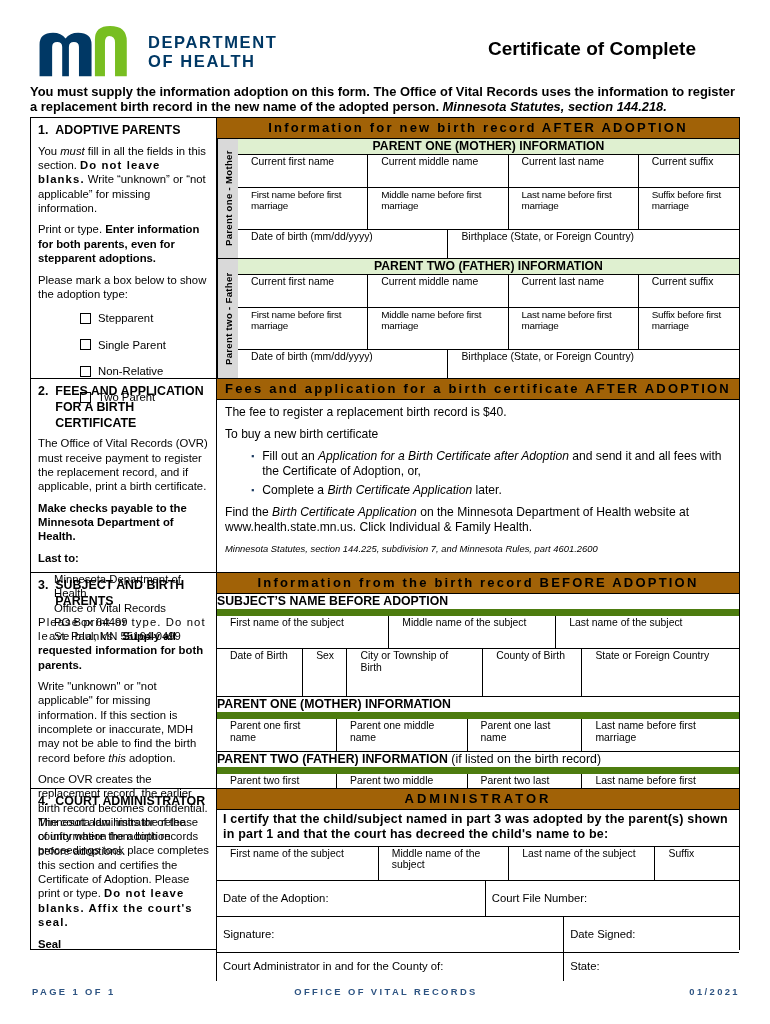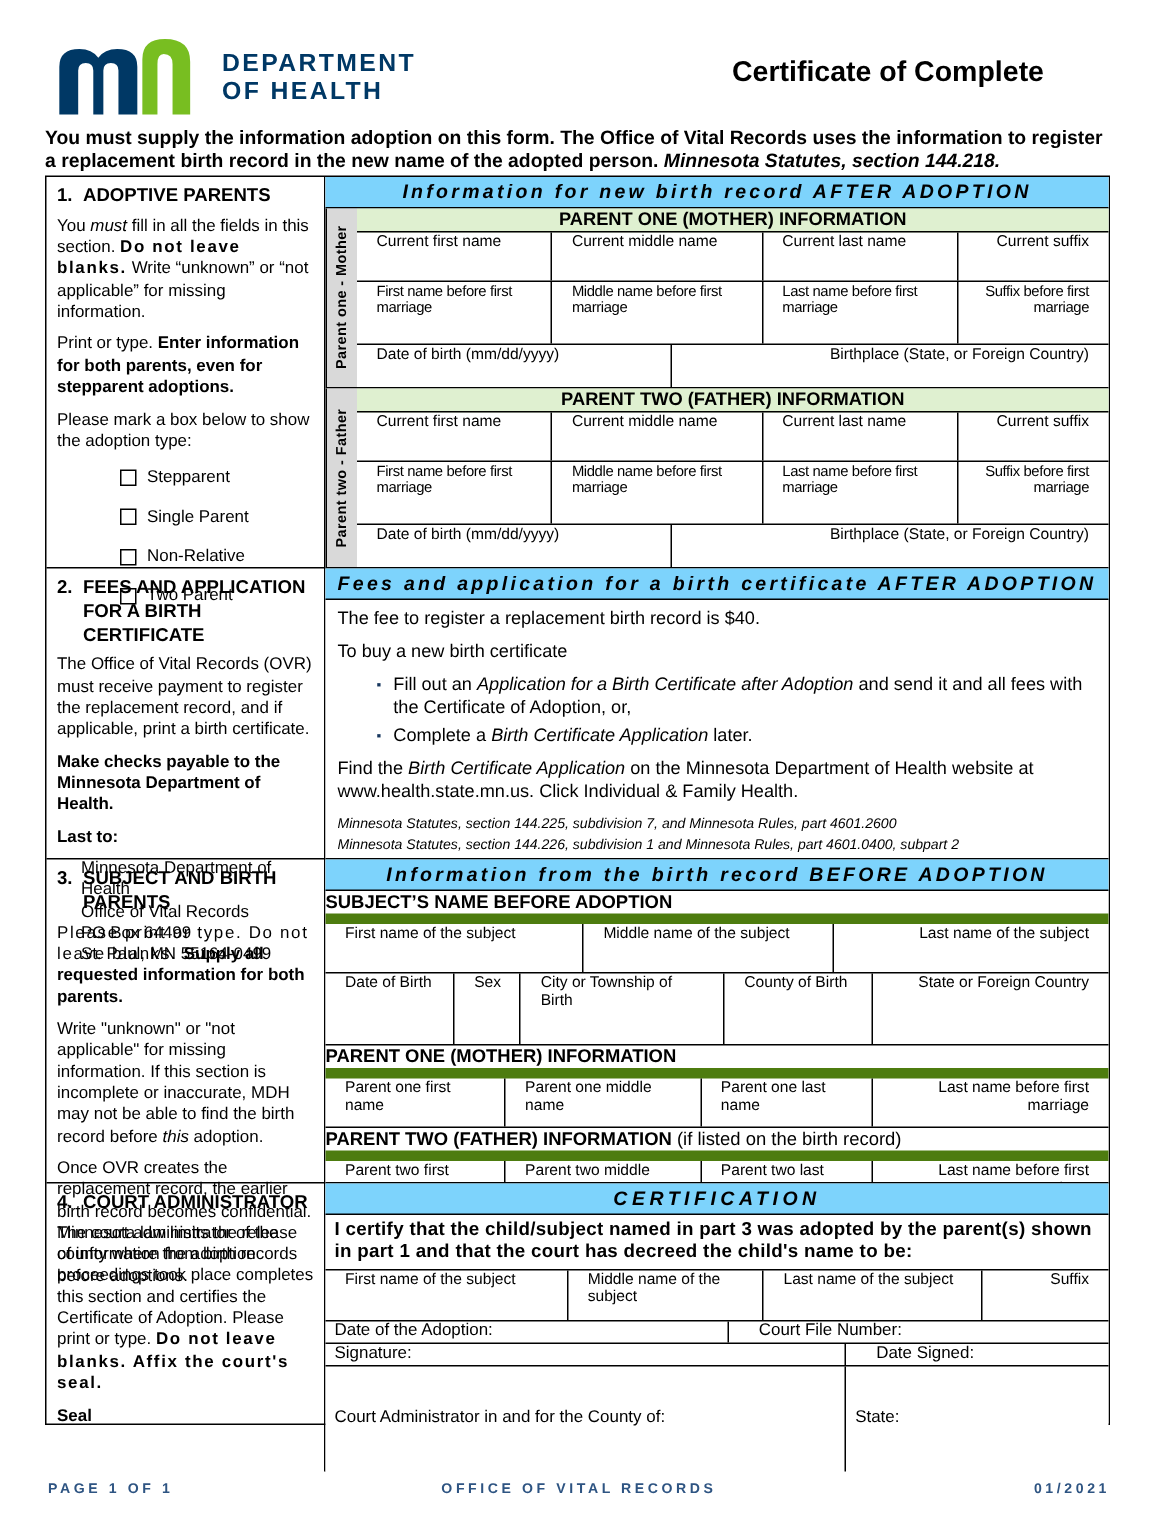--- a/index.html
+++ b/index.html
@@ -33,59 +33,59 @@
   .b { font-weight: bold; }
   .i { font-style: italic; }
   .bi { font-weight: bold; }
   .sp { letter-spacing: 1.1px; }
   .bsp { font-weight: bold; letter-spacing: 1.1px; }
 
   .chk-list { margin: 10px 0 0 42px; }
   .chk-item { display: flex; align-items: center; gap: 7px; margin-bottom: 12px; }
   .chk-box { width: 11px; height: 11px; border: 1.3px solid #000; background: #fff; flex: 0 0 auto; }
 
-  .banner { background: #7dd3fc; border-bottom: 1.5px solid #000; text-align: center;
-            font-weight: bold; font-size: 13px; letter-spacing: 2.2px; padding: 2px 0 3px 0; flex: 0 0 auto; font-style: italic; }
+  .banner { background: #a16207; border-bottom: 1.5px solid #000; text-align: center;
+            font-weight: bold; font-size: 13px; letter-spacing: 2.2px; padding: 2px 0 3px 0; flex: 0 0 auto; }
 
   
   .parent-block { flex: 1 1 0; display: flex; min-height: 0; }
   .parent-block.first { border-bottom: 1.2px solid #000; }
   .strip { flex: 0 0 21px; background: #D9D9D9; border-right: 1px solid #000;
            writing-mode: vertical-rl; transform: rotate(180deg);
            display: flex; align-items: center; justify-content: center;
            font-size: 9.6px; font-weight: bold; letter-spacing: 0.3px; }
   .pfields { flex: 1; display: flex; flex-direction: column; min-width: 0; }
   .pheader { background: #DFF0D0; border-bottom: 1px solid #000; text-align: center;
              font-weight: bold; font-size: 12.2px; padding: 0 0 1px 0; flex: 0 0 auto; }
   .frow { display: flex; border-bottom: 1px solid #000; flex: 0 0 auto; }
   .frow.last { border-bottom: none; flex: 1 1 auto; }
   .fcell { border-right: 1px solid #000; padding: 1px 13px; font-size: 10.4px; line-height: 1.12;
            overflow: hidden; }
-  .fcell:last-child { border-right: none; text-align: right; }
+  .fcell:last-child { border-right: none; }
   .fcell.tight { font-size: 9.9px; letter-spacing: -0.25px; }
   .h-r1 { height: 33px; }
   .h-r2 { height: 42px; }
 
   
   .s2-body { padding: 5px 8px 0 8px; font-size: 12.1px; line-height: 1.25; }
   .s2-body p { margin-bottom: 7px; }
   .bullets { margin: 0 0 6px 26px; }
   .bullet { display: flex; gap: 8px; margin-bottom: 4px; }
   .bullet::before { content: "▪"; font-size: 9px; line-height: 15px; color: #17375E; }
   .statutes { font-size: 9.4px; font-style: italic; line-height: 1.5; margin-top: 2px; }
 
   
   .mid-header { text-align: left; font-weight: bold; font-size: 12.3px; border-bottom: 7px solid #4d7c0f;
                 padding-bottom: 1px; flex: 0 0 auto; }
   .mid-header .reg { font-weight: normal; }
 
   .certify { font-weight: bold; font-size: 12.5px; line-height: 1.22; padding: 2px 6px 3px 6px;
              border-bottom: 1px solid #000; letter-spacing: 0.2px; flex: 0 0 auto; }
   .label-row .fcell { display: flex; align-items: center; font-size: 11.3px; padding-left: 6px; }
-  .h-25 { height: 15px; gap: 14px; }
+  .h-25 { height: 36px; }
   .h-34 { height: 34px; }
   .h-33 { height: 33px; }
   .h-48 { height: 48px; }
 
   .seal { margin-top: auto; font-weight: bold; margin-bottom: 26px; }
   .s4-left { display: flex; flex-direction: column; }
 
   
   .footer { position: absolute; top: 986px; left: 32px; right: 30px; color: #2E5482;
             font-size: 9.4px; font-weight: bold; letter-spacing: 2.4px; }
@@ -217,21 +217,20 @@
         <div class="bullet">
             <span><span>Fill out an </span><span class="i">Application for a Birth Certificate after Adoption</span><span> and send it and all fees with the Certificate of Adoption, or,</span></span>
           </div>
         <div class="bullet">
             <span><span>Complete a </span><span class="i">Birth Certificate Application</span><span> later.</span></span>
           </div>
       </div>
       <p><span>Find the </span><span class="i">Birth Certificate Application</span><span> on the Minnesota Department of Health website at www.health.state.mn.us. Click Individual &amp; Family Health.</span></p>
       <div class="statutes">
         <div>Minnesota Statutes, section 144.225, subdivision 7, and Minnesota Rules, part 4601.2600</div>
-        <div>Minnesota Statutes, section 144.226, subdivision 1 and Minnesota Rules, part 4601.0400, subpart 2</div>
       </div>
     </div>
   </div>
 
   <div class="lcell" style="border-top:1.4px solid #000">
     <div class="lhead">
       <span class="num">3.</span>
       <span>SUBJECT AND BIRTH PARENTS</span>
     </div>
     <p><span class="sp">Please print or type. Do not leave blanks. </span><span class="b">Supply all requested information for </span><span class="bi">both</span><span class="b"> parents.</span></p>
@@ -273,21 +272,21 @@
   <div class="lcell s4-left" style="border-top:1.4px solid #000">
     <div class="lhead">
       <span class="num">4.</span>
       <span>COURT ADMINISTRATOR</span>
     </div>
     <p><span>The court administrator of the county where the adoption proceedings took place completes this section and certifies the Certificate of Adoption. Please print or type. </span><span class="bsp">Do not leave blanks. Affix the court's seal.</span></p>
     <div class="seal">Seal</div>
   </div>
 
   <div class="rcell" style="border-top:1.4px solid #000">
-    <div class="banner" style="letter-spacing:3px">CERTIFICATION</div>
+    <div class="banner" style="letter-spacing:3px">ADMINISTRATOR</div>
     <div class="certify">I certify that the child/subject named in part 3 was adopted by the parent(s) shown in part 1 and that the court has decreed the child's name to be:</div>
     <div class="frow h-34">
       <div class="fcell" style="flex:0 0 31%"><span>First name of the subject</span></div>
       <div class="fcell" style="flex:0 0 25%"><span>Middle name of the subject</span></div>
       <div class="fcell" style="flex:0 0 28%"><span>Last name of the subject</span></div>
       <div class="fcell" style="flex:1 1 auto"><span>Suffix</span></div>
     </div>
     <div class="frow label-row h-25">
       <div class="fcell" style="flex:0 0 51.5%">
           <span>Date of the Adoption:</span>

